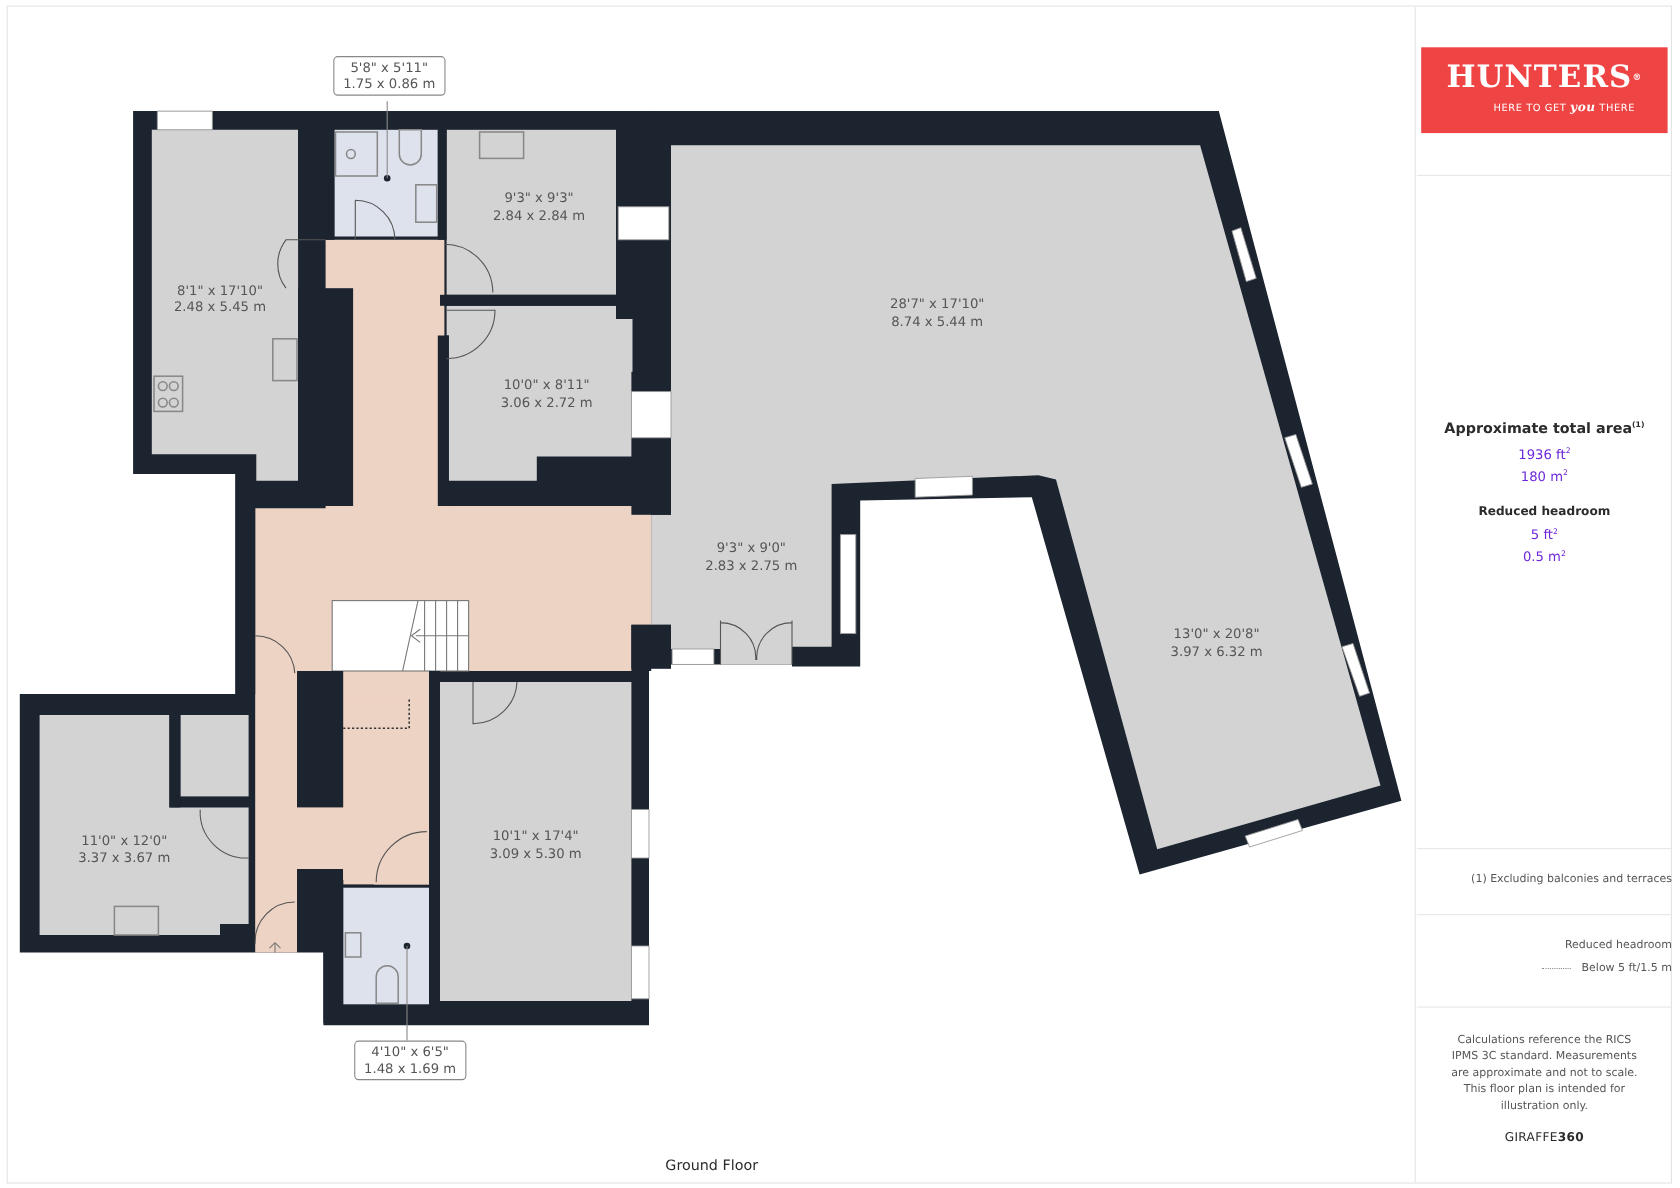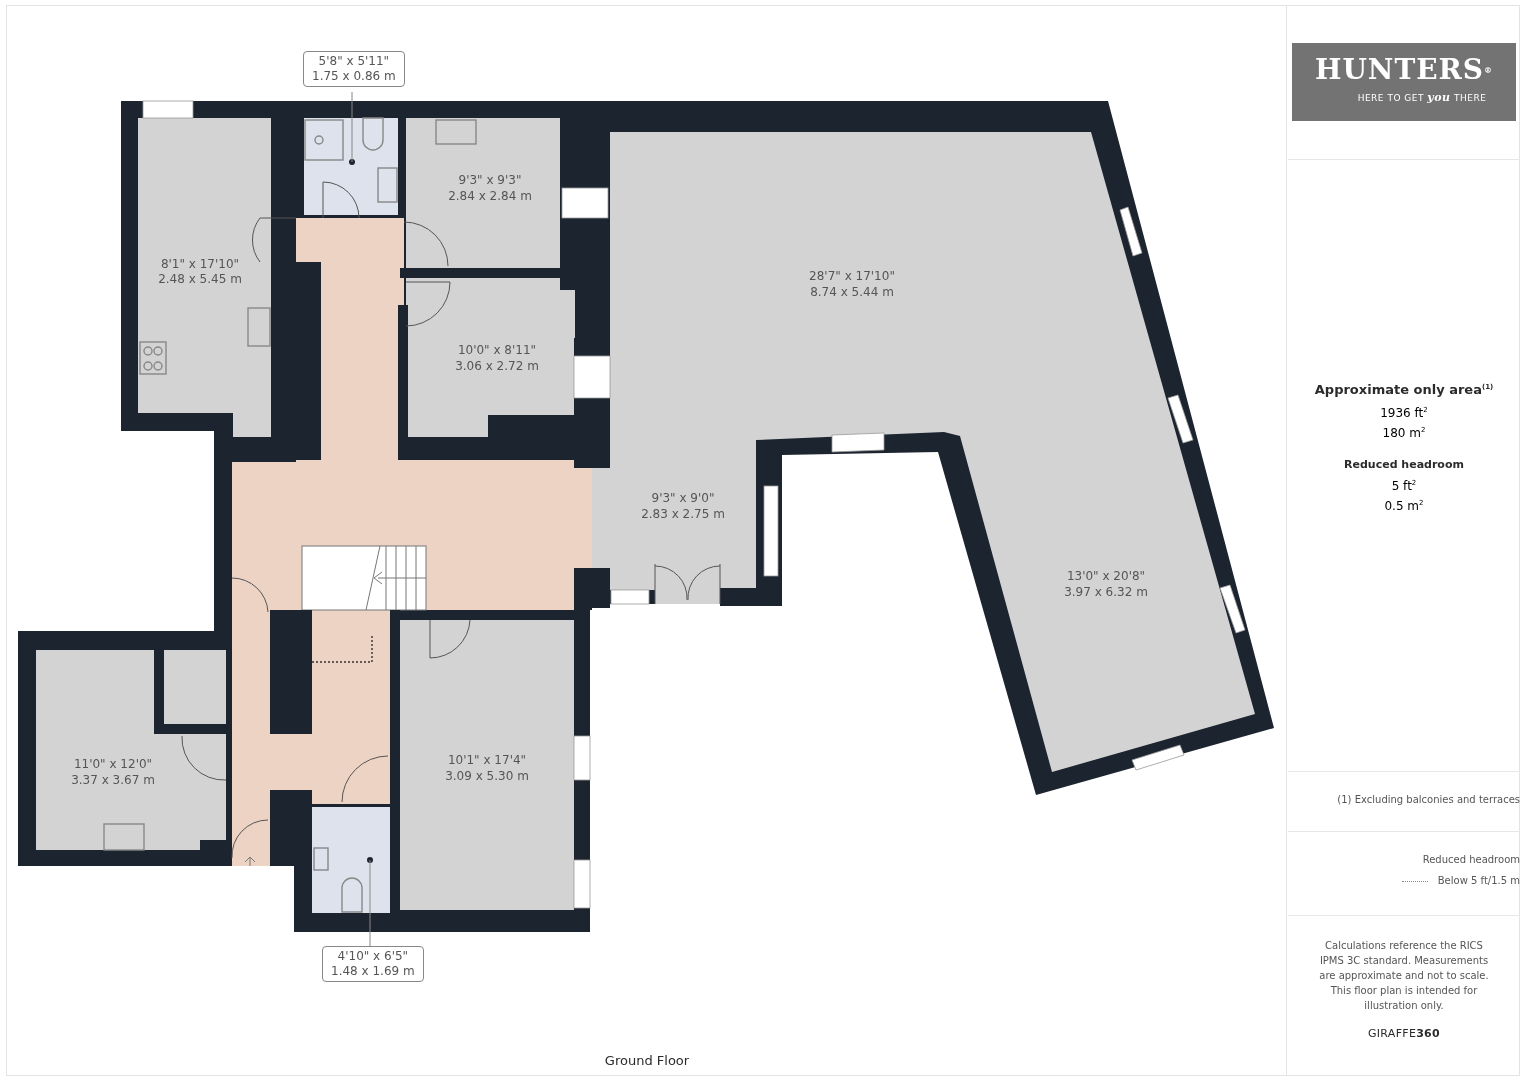--- a/index.html
+++ b/index.html
@@ -4,29 +4,29 @@
 <style>
   * { box-sizing: border-box; margin: 0; padding: 0; }
   html, body { width: 1527px; height: 1080px; background: #ffffff; overflow: hidden; }
   body { font-family: "DejaVu Sans", sans-serif; color: #333; position: relative; }
   .frame { position: absolute; left: 6px; top: 5px; width: 1514px; height: 1071px; border: 1px solid #e3e3e3; }
   .plan-area { position: absolute; left: 7px; top: 6px; width: 1280px; height: 1069px; border-right: 1px solid #e3e3e3; }
   .plan-svg { position: absolute; left: 0; top: 0; }
   .floor-label { position: absolute; left: 0; width: 1280px; top: 1047px; text-align: center; font-size: 13px; font-weight: normal; color: #2b2b2b; }
   .sidebar { position: absolute; left: 1288px; top: 6px; width: 232px; height: 1069px; }
   .sb-section { position: absolute; left: 0; width: 232px; border-bottom: 1px solid #e7e7e7; }
-  .logo { position: absolute; left: 4px; top: 37px; width: 224px; height: 78px; background: #737373; color: #fff; text-align: center; }
+  .logo { position: absolute; left: 4px; top: 37px; width: 224px; height: 78px; background: #ef4444; color: #fff; text-align: center; }
   .logo-name { font-family: "DejaVu Serif", serif; font-size: 28px; font-weight: bold; letter-spacing: 1px; margin-top: 10px; line-height: 34px; }
   .logo-reg { font-size: 8px; vertical-align: top; }
   .logo-tag { font-size: 9px; letter-spacing: 0.5px; margin-top: 4px; padding-left: 36px; }
   .logo-tag i { font-family: "DejaVu Serif", serif; font-weight: bold; font-size: 11px; }
   .area-block { position: absolute; top: 376px; width: 232px; text-align: center; }
   .area-title { font-size: 13px; font-weight: bold; color: #2b2b2b; }
   .area-title sup { font-size: 7px; }
-  .area-val { font-size: 12px; color: #000000; margin-top: 9px; }
+  .area-val { font-size: 12px; color: #6d28d9; margin-top: 9px; }
   .area-val sup { font-size: 7px; }
   .rh-title { font-size: 11px; font-weight: bold; color: #2b2b2b; margin-top: 18px; }
   .note { text-align: right; font-size: 10px; color: #555; }
   .legend-line { display: inline-block; width: 26px; border-top: 1px dotted #888; vertical-align: middle; margin-right: 10px; }
   .disclaimer { font-size: 10px; color: #555; line-height: 15px; padding: 0 24px; text-align: center; }
   .giraffe { font-size: 11px; color: #2b2b2b; text-align: center; margin-top: 14px; letter-spacing: 0.3px; }
   .giraffe b { font-weight: bold; }
   .room-label { font-family: "DejaVu Sans", sans-serif; font-size: 12px; fill: #555; text-anchor: middle; }
   .callout { position: absolute; border: 1px solid #888; border-radius: 4px; background: #fff; font-size: 12px; color: #555; text-align: center; line-height: 15px; padding: 2px 8px; white-space: nowrap; }
 </style>
@@ -187,21 +187,21 @@
 <div class="sidebar">
   <div class="sb-section" style="top:0; height:154px;">
     <div class="logo">
       <div class="logo-name"><span>HUNTERS</span><span class="logo-reg">®</span></div>
       <div class="logo-tag"><span>HERE TO GET </span><i>you</i><span> THERE</span></div>
     </div>
   </div>
 
   <div class="sb-section" style="top:154px; height:612px;">
     <div class="area-block" style="top:222px;">
-      <div class="area-title"><span>Approximate only area</span><sup>(1)</sup></div>
+      <div class="area-title"><span>Approximate total area</span><sup>(1)</sup></div>
       <div class="area-val"><span>1936 ft</span><sup>2</sup></div>
       <div class="area-val" style="margin-top:6px;"><span>180 m</span><sup>2</sup></div>
       <div class="rh-title">Reduced headroom</div>
       <div class="area-val" style="margin-top:8px;"><span>5 ft</span><sup>2</sup></div>
       <div class="area-val" style="margin-top:6px;"><span>0.5 m</span><sup>2</sup></div>
     </div>
   </div>
 
   <div class="sb-section" style="top:766px; height:60px;">
     <div class="note" style="margin-top:22px;">(1) Excluding balconies and terraces</div>

